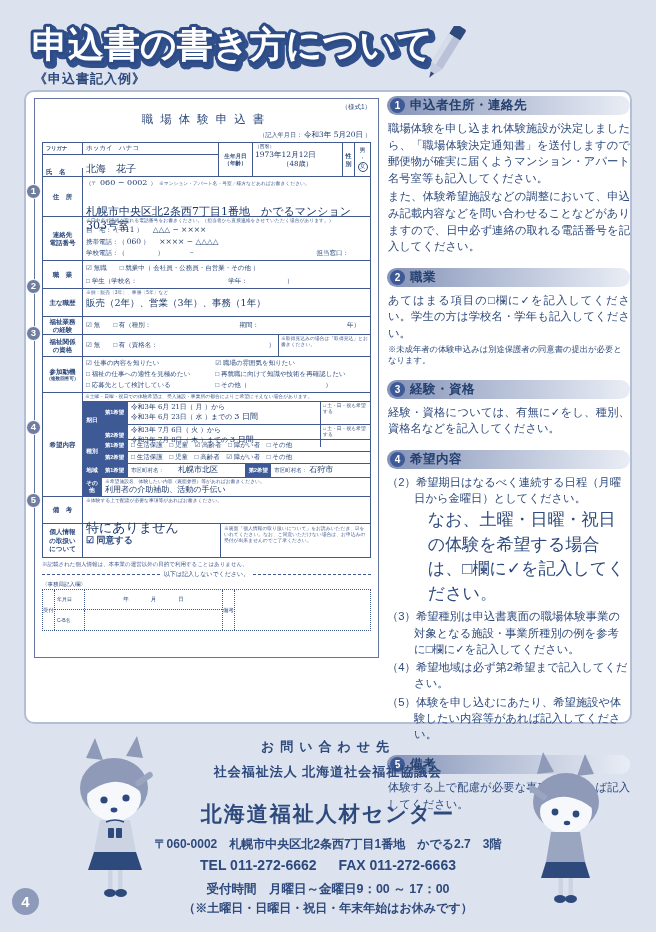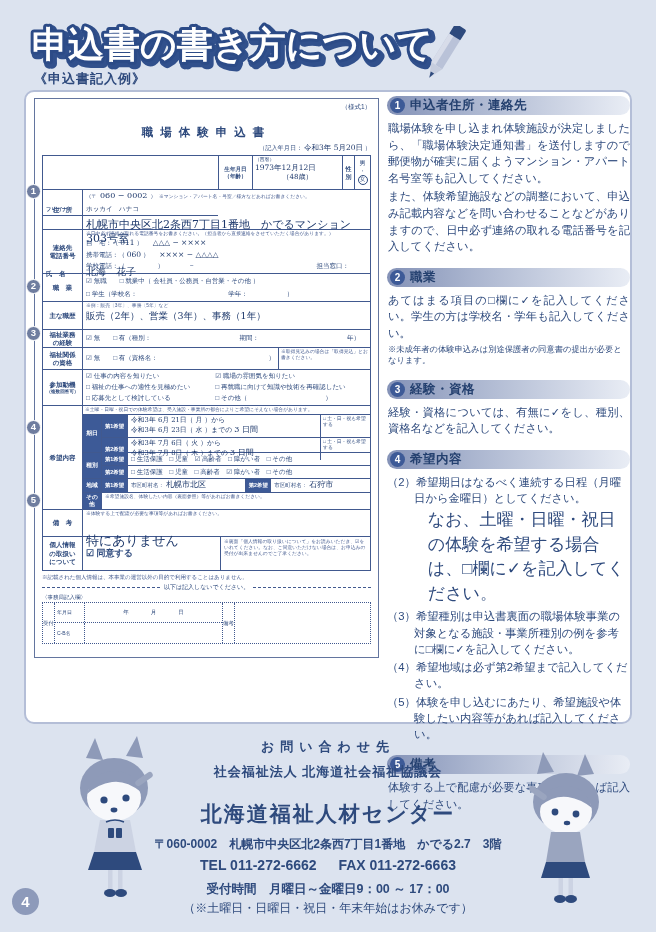--- a/index.html
+++ b/index.html
@@ -15,35 +15,35 @@
   
   .panel { position:absolute; left:24px; top:90px; width:608px; height:634px;
     background:#fff; border:2px solid #b4bed7; border-radius:10px; }
   .subtitle { position:absolute; left:34px; top:70px; font-size:13px; font-weight:bold; color:#2e4a7d; letter-spacing:1px; }
 
   
   .sheet { position:absolute; left:34px; top:98px; width:345px; height:560px;
     background:#fff; border:1.5px solid #63759f; padding:4px 7px 3px 7px;
     font-size:6.5px; color:#2e4a7d; line-height:1.3; }
   .fmt { text-align:right; font-size:6.5px; }
-  .ftitle { text-align:center; font-size:11.5px; font-weight:bold; letter-spacing:7px; margin-top:14px; }
+  .ftitle { text-align:center; font-size:11.5px; font-weight:normal; letter-spacing:7px; margin-top:1px; }
   .fdate { text-align:right; font-size:6.2px; margin:3px 0 2px; }
   .hw { font-family:"DejaVu Serif", serif; color:#1d386b; }
   .tbl { border:1px solid #41598f; }
   .r { display:flex; border-bottom:1px solid #41598f; align-items:stretch; }
   .r:last-child { border-bottom:none; }
   .lab { width:40px; min-width:40px; border-right:1px solid #41598f; display:flex;
     flex-direction:column; align-items:center; justify-content:center; text-align:center;
     font-weight:bold; font-size:6.5px; padding:1px; line-height:1.25; }
   .lab .sm { font-size:4.6px; font-weight:bold; }
   .cell { padding:1px 3px; }
   .note { font-size:4.8px; color:#42598e; line-height:1.25; }
   .bl { border-left:1px solid #41598f; }
   
-  .subrow { display:flex; border-bottom:1px solid #41598f;margin-top:48px; }
+  .subrow { display:flex; border-bottom:1px solid #41598f; }
   .subrow:last-child { border-bottom:none;align-items:flex-end; }
   .furi-lab { width:40px; min-width:40px; border-right:1px solid #41598f; font-weight:bold;
     font-size:5.2px; display:flex; align-items:center; padding-left:3px; }
   .vlab { width:12px; min-width:12px; border-right:1px solid #41598f; display:flex;
     align-items:center; justify-content:center; text-align:center; font-weight:bold;
     font-size:6px; word-break:break-all; line-height:1.35; padding:1px 0; }
   .sex-cell { flex:1; display:flex; flex-direction:column; align-items:center; justify-content:center;
     font-size:6px; line-height:1.25; }
   .fcirc { display:inline-flex; align-items:center; justify-content:center;
     width:10px; height:10px; border:1px solid #2e4a7d; border-radius:50%; font-size:6px; }
@@ -91,21 +91,21 @@
 
   
   .contact { position:absolute; left:128px; top:738px; width:400px; text-align:center; color:#2e4a7d; }
   .c-head { font-size:13px; font-weight:bold; letter-spacing:6px; margin-bottom:7px; }
   .c-org1 { font-size:13px; font-weight:bold; margin-bottom:19px; letter-spacing:1px; }
   .c-org2 { font-size:21px; font-weight:bold; letter-spacing:2px; margin-bottom:8px; }
   .c-addr { font-size:12px; font-weight:bold; margin-bottom:4px; }
   .c-tel  { font-size:14px; font-weight:bold; margin-bottom:8px; }
   .c-tel span { margin:0 9px; }
   .c-hours { font-size:12.5px; font-weight:bold; margin-bottom:2px; }
-  .c-closed { font-size:12px; font-weight:normal; }
+  .c-closed { font-size:12px; font-weight:bold; }
   .mascot { position:absolute; }
   .page-num { position:absolute; left:12px; top:888px; width:27px; height:27px; border-radius:50%;
     background:#8d9aba; color:#fff; font-size:15px; font-weight:bold; display:flex;
     align-items:center; justify-content:center; }
 </style>
 </head>
 <body>
 
 <div class="title-wrap">
   <svg width="470" height="64">
@@ -309,35 +309,36 @@
             <div style="flex:1; display:flex">
               <div class="badge">第2希望</div>
               <div class="cell" style="flex:1; display:flex; align-items:center">□ 生活保護　□ 児童　□ 高齢者　☑ 障がい者　□ その他</div>
             </div>
           </div>
         </div>
 
         <div style="display:flex; height:14px; border-bottom:1px solid #41598f">
           <div class="sublab">地域</div>
           <div class="badge">第1希望</div>
-          <div class="cell" style="flex:1.2; display:flex; align-items:center; gap:2px">
+          <div class="cell" style="flex:1.2; display:flex; align-items:center; gap:14px">
             <span style="font-size:5.5px">市区町村名：</span>
             <span class="hw" style="font-size:8px">札幌市北区</span>
           </div>
           <div class="badge bl">第2希望</div>
           <div class="cell" style="flex:1; display:flex; align-items:center; gap:2px">
             <span style="font-size:5.5px">市区町村名：</span>
             <span class="hw" style="font-size:8px">石狩市</span>
           </div>
         </div>
 
         <div style="display:flex; flex:1">
           <div class="sublab">その他</div>
           <div class="cell" style="flex:1">
             <div class="note">※希望施設名、体験したい内容（裏面参照）等があればお書きください。</div>
+            <div class="hw" style="font-size:8px">利用者の介助補助、活動の手伝い</div>
           </div>
         </div>
       </div>
     </div>
 
     <div class="r" style="height:27px">
       <div class="lab">備　考</div>
       <div class="cell" style="flex:1">
         <div class="note">※体験する上で配慮が必要な事項等があればお書きください。</div>
         <div class="hw" style="font-size:13px; margin-top:16px">特にありません</div>

